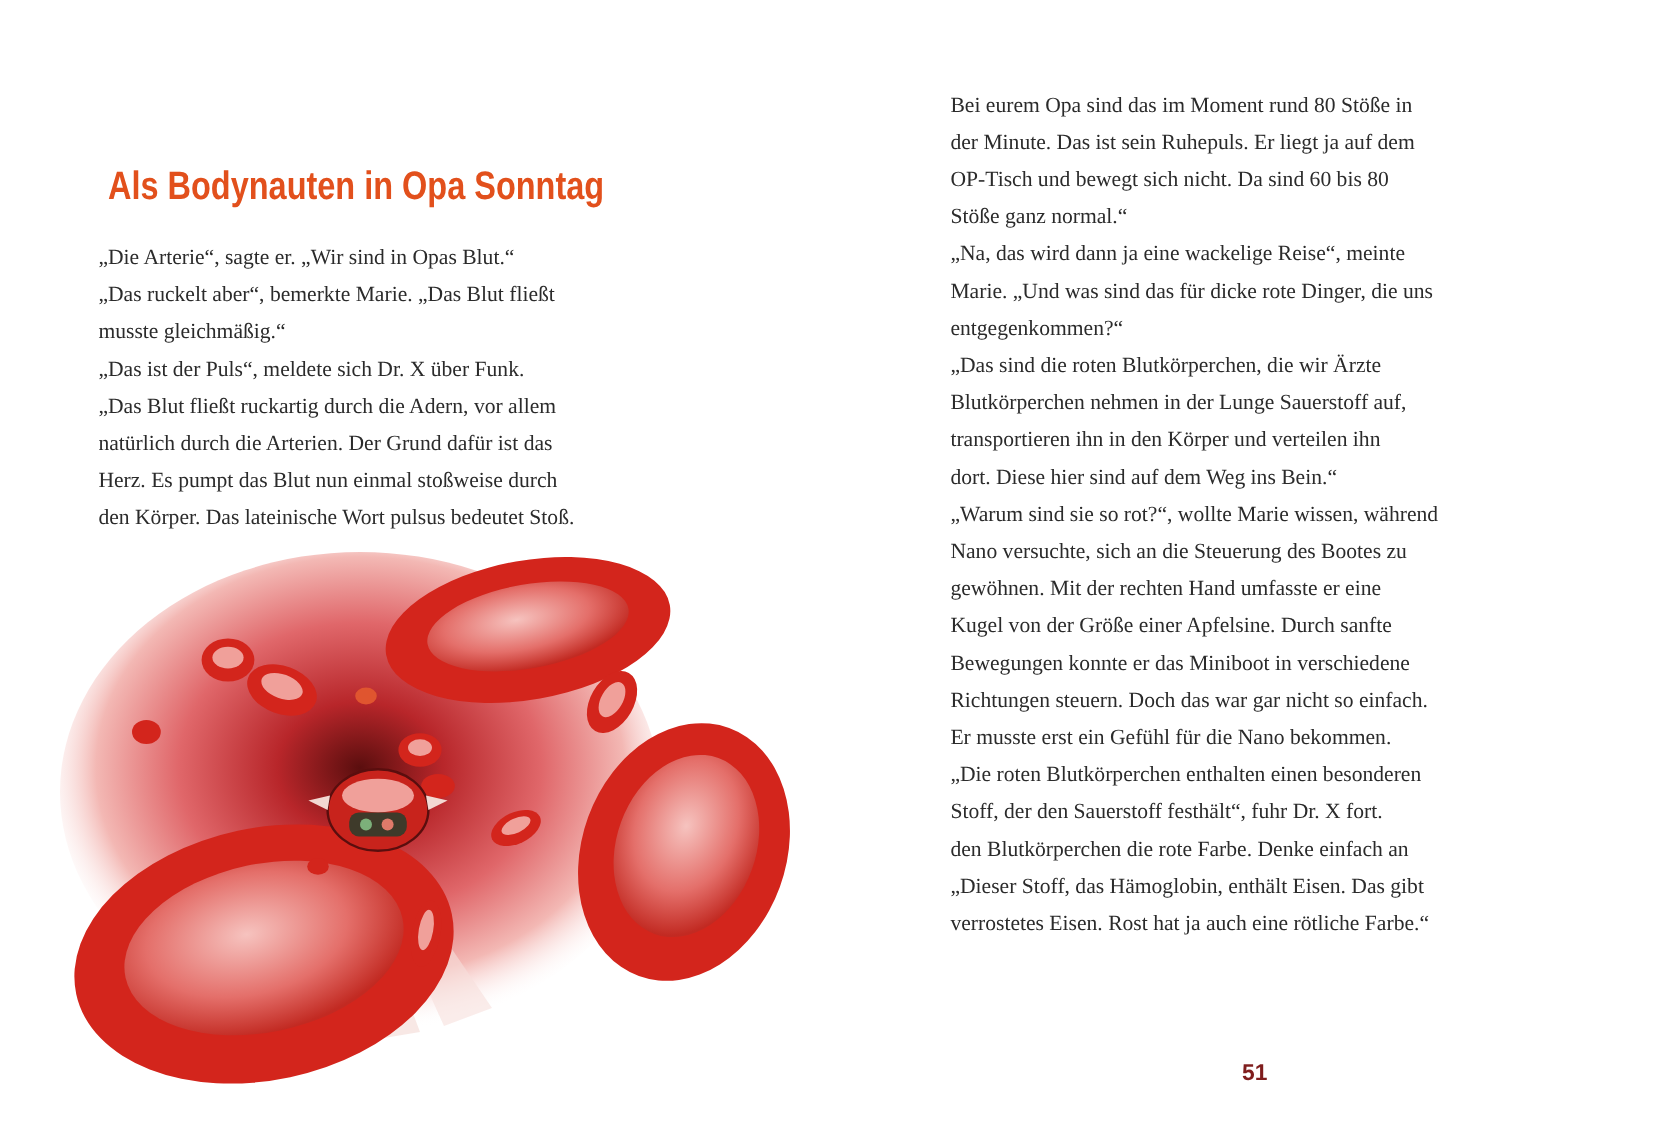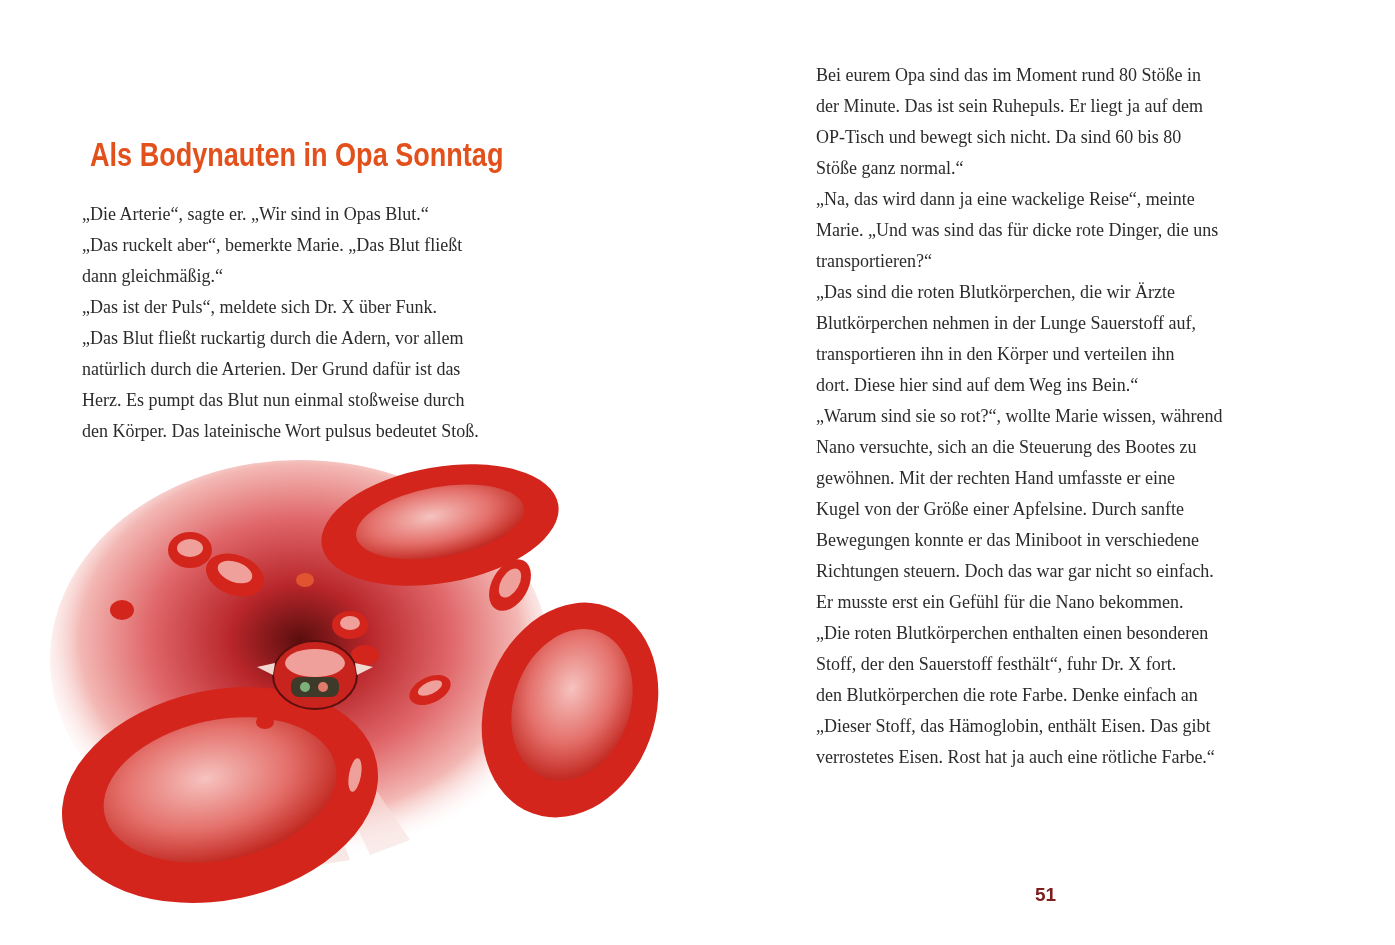--- a/index.html
+++ b/index.html
@@ -14,37 +14,37 @@
     position: absolute; left: 90px; top: 136px; margin: 0;
     font-family: "Liberation Sans", sans-serif; font-weight: bold;
     font-size: 33px; color: #e2501c; letter-spacing: 0px;
     transform: scaleX(0.82); transform-origin: left top;
   }
   .text-block {
     position: absolute; font-size: 18px; line-height: 31px; color: #2b2b2b;
     font-family: "Liberation Serif", serif;
   }
   .left-text { left: 82px; top: 199px; width: 530px; }
-  .right-text { left: 95px; top: 60px; width: 530px; margin-left: 24px; }
+  .right-text { left: 95px; top: 72px; width: 530px; }
   .line { display: block; white-space: nowrap; }
   .page-number {
     position: absolute; left: 338px; top: 884px;
     font-family: "Liberation Sans", sans-serif; font-weight: bold; font-size: 19px; color: #7f1d1d;
   }
   .illustration { position: absolute; left: 50px; top: 460px; width: 620px; height: 470px; }
 </style>
 </head>
 <body>
 
 <div class="page page-left">
   <h1 class="heading">Als Bodynauten in Opa Sonntag</h1>
   <div class="text-block left-text">
     <span class="line">„Die Arterie“, sagte er. „Wir sind in Opas Blut.“</span>
     <span class="line">„Das ruckelt aber“, bemerkte Marie. „Das Blut fließt</span>
-    <span class="line">dann gleichmäßig.“</span>
+    <span class="line">musste gleichmäßig.“</span>
     <span class="line">„Das ist der Puls“, meldete sich Dr. X über Funk.</span>
     <span class="line">„Das Blut fließt ruckartig durch die Adern, vor allem</span>
     <span class="line">natürlich durch die Arterien. Der Grund dafür ist das</span>
     <span class="line">Herz. Es pumpt das Blut nun einmal stoßweise durch</span>
     <span class="line">den Körper. Das lateinische Wort pulsus bedeutet Stoß.</span>
   </div>
 
   <svg class="illustration" viewBox="0 0 620 470">
     <defs>
       <radialGradient id="glow" cx="50%" cy="45%" r="55%">
@@ -108,21 +108,21 @@
 </div>
 
 <div class="page page-right">
   <div class="text-block right-text">
     <span class="line">Bei eurem Opa sind das im Moment rund 80 Stöße in</span>
     <span class="line">der Minute. Das ist sein Ruhepuls. Er liegt ja auf dem</span>
     <span class="line">OP-Tisch und bewegt sich nicht. Da sind 60 bis 80</span>
     <span class="line">Stöße ganz normal.“</span>
     <span class="line">„Na, das wird dann ja eine wackelige Reise“, meinte</span>
     <span class="line">Marie. „Und was sind das für dicke rote Dinger, die uns</span>
-    <span class="line">transportieren?“</span>
+    <span class="line">entgegenkommen?“</span>
     <span class="line">„Das sind die roten Blutkörperchen, die wir Ärzte</span>
     <span class="line">Blutkörperchen nehmen in der Lunge Sauerstoff auf,</span>
     <span class="line">transportieren ihn in den Körper und verteilen ihn</span>
     <span class="line">dort. Diese hier sind auf dem Weg ins Bein.“</span>
     <span class="line">„Warum sind sie so rot?“, wollte Marie wissen, während</span>
     <span class="line">Nano versuchte, sich an die Steuerung des Bootes zu</span>
     <span class="line">gewöhnen. Mit der rechten Hand umfasste er eine</span>
     <span class="line">Kugel von der Größe einer Apfelsine. Durch sanfte</span>
     <span class="line">Bewegungen konnte er das Miniboot in verschiedene</span>
     <span class="line">Richtungen steuern. Doch das war gar nicht so einfach.</span>

